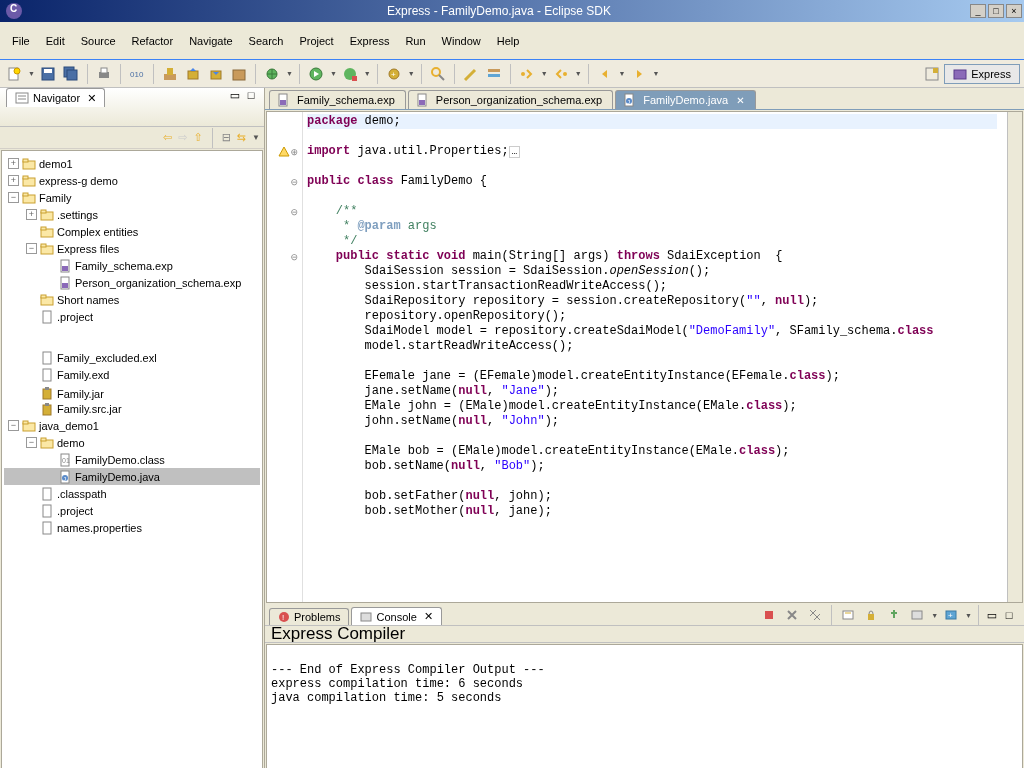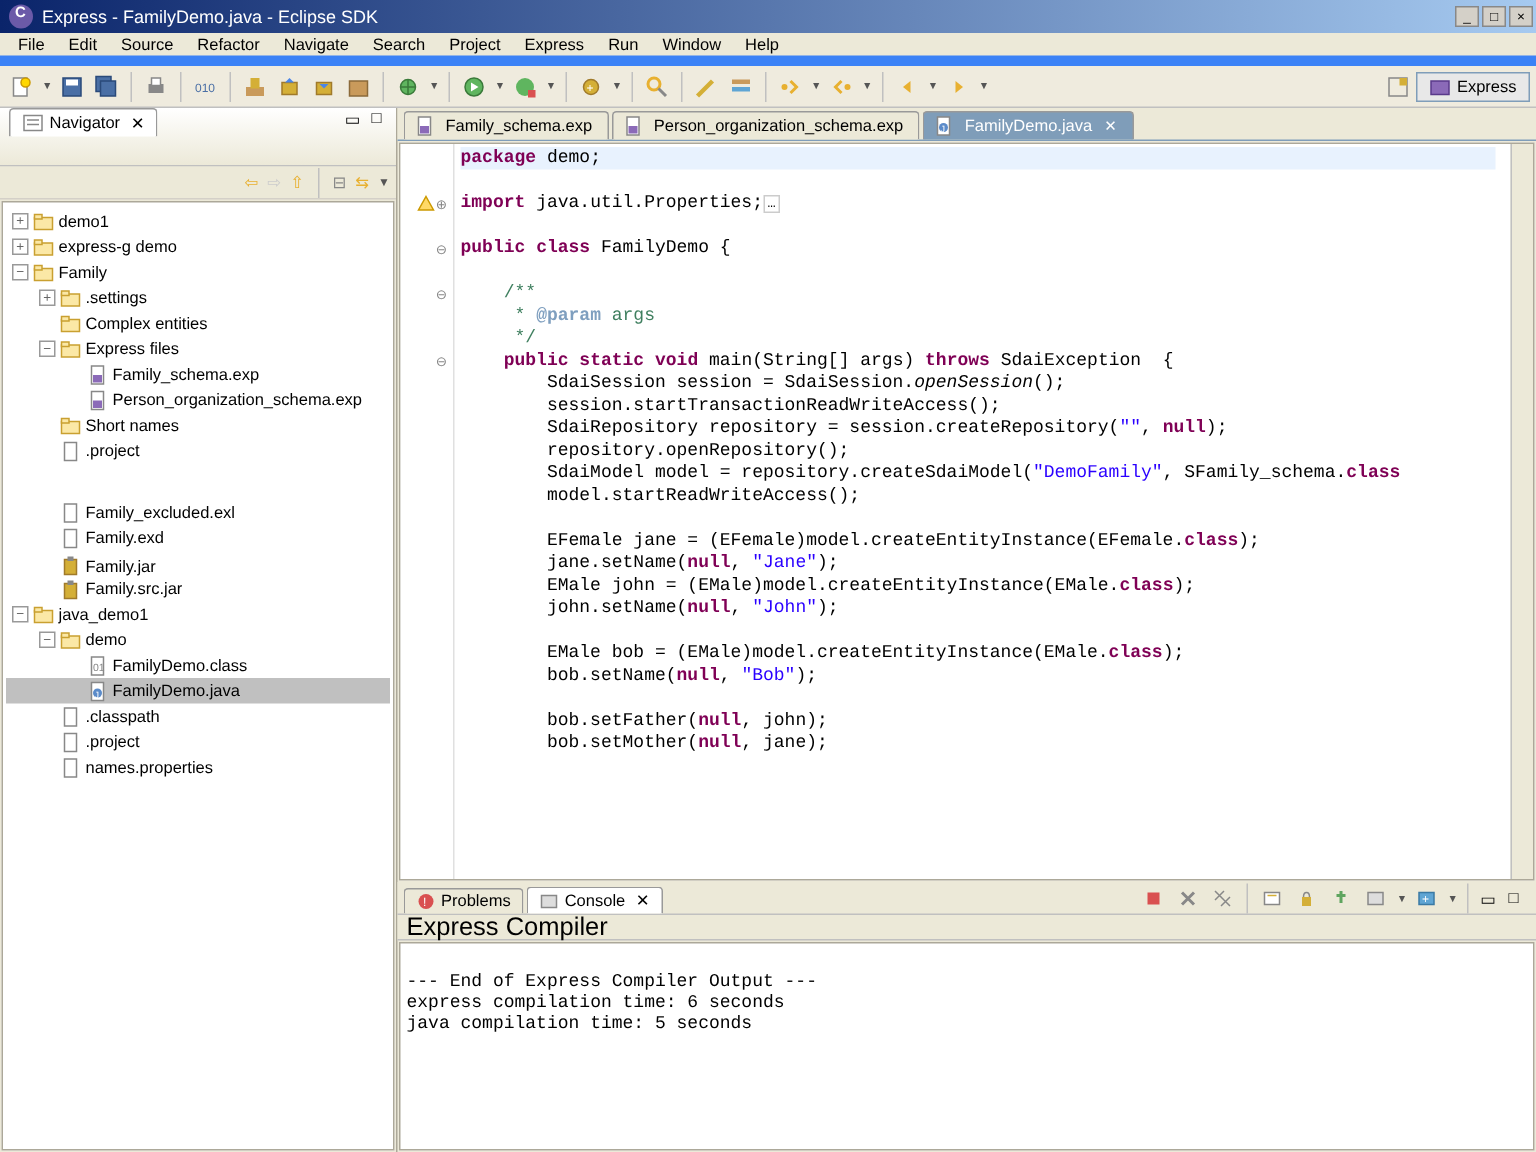--- a/index.html
+++ b/index.html
@@ -1,23 +1,23 @@
 <!DOCTYPE html>
 <html><head>
 <meta charset="utf-8">
 <style>
 * { box-sizing: border-box; margin: 0; padding: 0; }
 body { font-family: Tahoma, Arial, sans-serif; font-size: 11px; background: #ece9d8; width: 1024px; height: 768px; overflow: hidden; }
 .titlebar { height: 22px; background: linear-gradient(to right, #0a246a, #a6caf0); color: white; display: flex; align-items: center; padding: 0 2px; font-size: 12px; }
 .titlebar-icon { width: 16px; height: 16px; background: #6b5aa8; border-radius: 8px; margin: 0 4px; position: relative; }
 .titlebar-icon::after { content: 'C'; color: white; font-weight: bold; position: absolute; left: 4px; top: 0px; font-size: 10px; }
-.titlebar-text { flex: 1; padding-left: 2px; }
+.titlebar-text { flex: 1; padding-left: 2px; text-align: center; }
 .win-btns { display: flex; gap: 2px; }
 .win-btn { width: 16px; height: 14px; background: #d4d0c8; border: 1px solid #888; display: flex; align-items: center; justify-content: center; font-size: 9px; color: black; }
-.menubar { height: 22px; background: #ece9d8; display: flex; align-items: center; padding: 0 4px; border-bottom: 7px solid #3b82f6; }
+.menubar { height: 38px; background: #ece9d8; display: flex; align-items: center; padding: 0 4px; border-bottom: 1px solid #3b82f6; }
 .menubar span { padding: 3px 8px; cursor: default; }
 .toolbar { height: 28px; background: #efebde; border-bottom: 1px solid #c0c0c0; display: flex; align-items: center; padding: 0 4px; gap: 3px; }
 .tb-btn { width: 20px; height: 20px; display: inline-flex; align-items: center; justify-content: center; border: 1px solid transparent; }
 .tb-sep { width: 1px; height: 20px; background: #c0c0c0; margin: 0 3px; }
 .tb-arrow { font-size: 7px; color: #555; margin-left: 1px; }
 .main-area { display: flex; height: 696px; }
 .left-pane { width: 265px; background: #ece9d8; border-right: 1px solid #aca899; display: flex; flex-direction: column; }
 .right-pane { flex: 1; display: flex; flex-direction: column; }
 .nav-header { height: 39px; background: linear-gradient(#fff,#ece9d8); border-bottom: 1px solid #c0c0c0; display: flex; align-items: flex-start; padding: 0 6px; }
 .nav-tab { background: #fff; border: 1px solid #999; border-bottom: none; padding: 2px 8px; border-radius: 3px 3px 0 0; display: flex; align-items: center; gap: 4px; }

